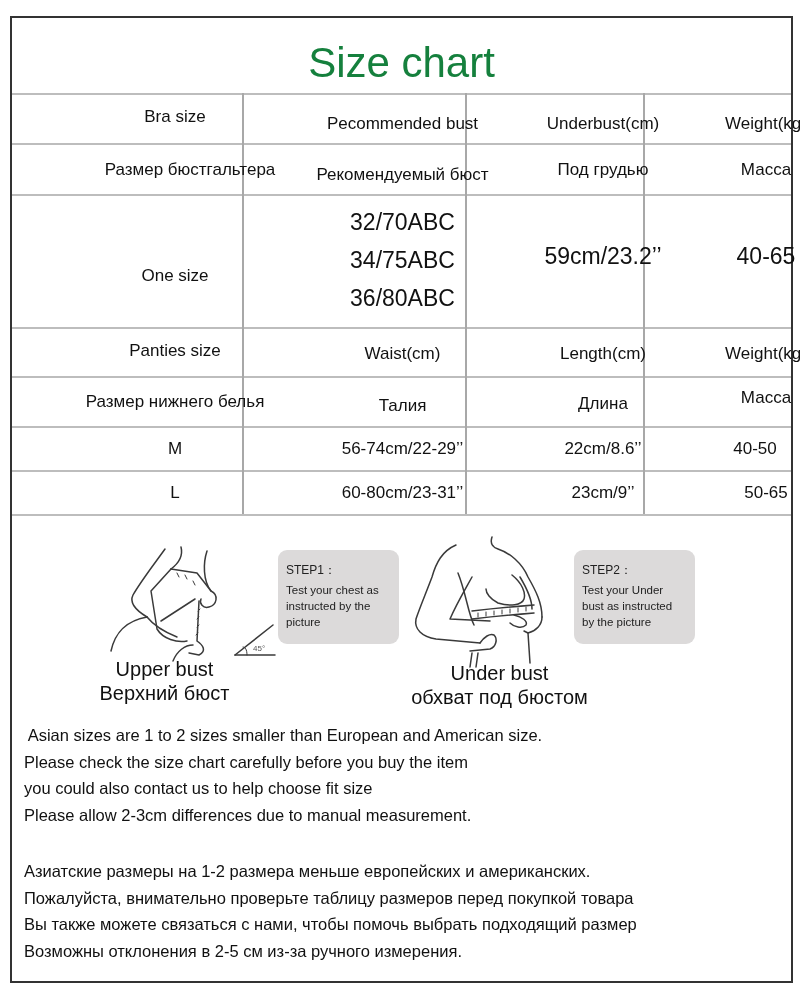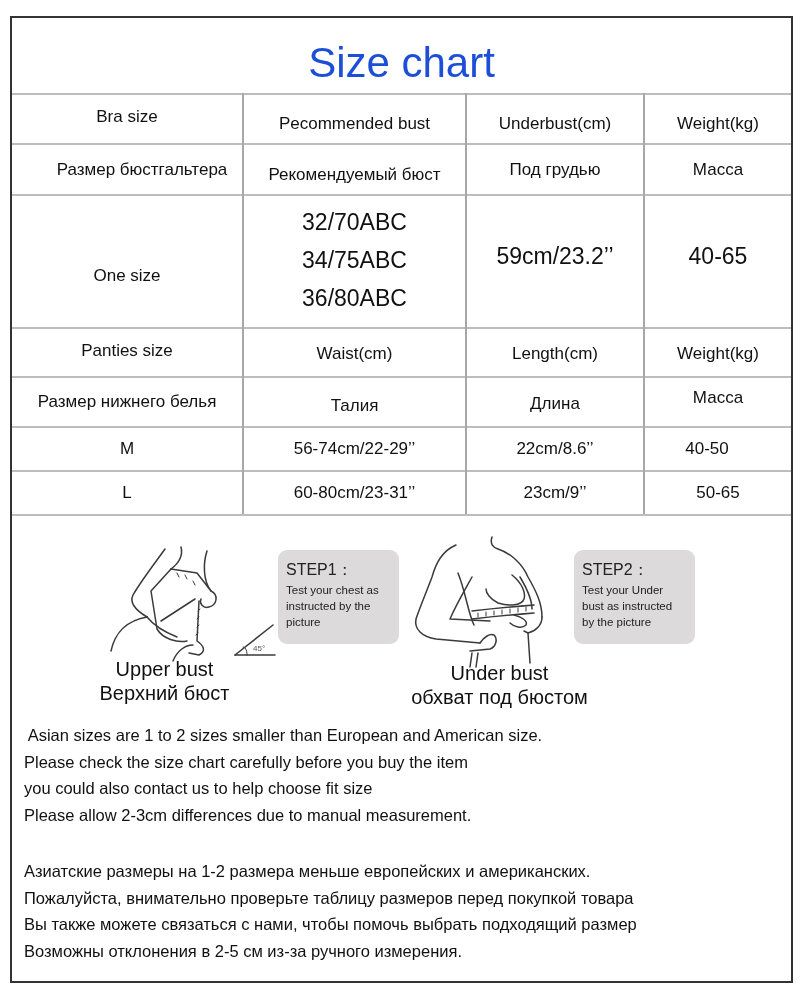--- a/index.html
+++ b/index.html
@@ -2,31 +2,31 @@
 <html><head>
 <meta charset="utf-8">
 <style>
   html, body { margin:0; padding:0; background:#ffffff; }
   body { width:800px; height:996px; position:relative; overflow:hidden;
          font-family:"Liberation Sans", sans-serif; color:#111; }
   .frame { position:absolute; left:10px; top:16px; width:779px; height:963px;
            border:2px solid #333; box-sizing:content-box; }
   .title { position:absolute; left:0; top:0; width:779px; height:75px;
            display:flex; align-items:center; justify-content:center;
-           font-size:42px; color:#1d4ed8; padding-top:14px; box-sizing:border-box; }
+           font-size:42px; color:#15803d; padding-top:14px; box-sizing:border-box; }
   .hline { position:absolute; left:0; width:779px; height:2px; background:#bdbdbd; }
   .vline { position:absolute; width:2px; background:#a8a8a8; }
   .cell { position:absolute; display:flex; align-items:center; justify-content:center;
-          text-align:center; font-size:17px; color:#111; }
+          text-align:center; font-size:17px; color:#111;margin-left:48px; }
   .cell.big { font-size:23px; }
   .stack { flex-direction:column; line-height:38px; font-size:23px; }
   .step-box { position:absolute; width:121px; height:94px; background:#dcdada;
               border-radius:9px; padding:12px 8px; box-sizing:border-box; font-size:11.5px;
               line-height:16px; color:#222; }
-  .step-box .step-title { font-size:16px; margin-bottom:4px; }
+  .step-box .step-title { font-size:12px; margin-bottom:4px; }
   .caption { position:absolute; text-align:center; font-size:20px; color:#111; line-height:24px; }
   .notes { position:absolute; left:12px; font-size:16.5px; line-height:26.5px; color:#111; }
   .notes p { margin:0; white-space:nowrap; }
   svg { position:absolute; }
 </style>
 </head>
 <body>
 
 <div class="frame">
 

